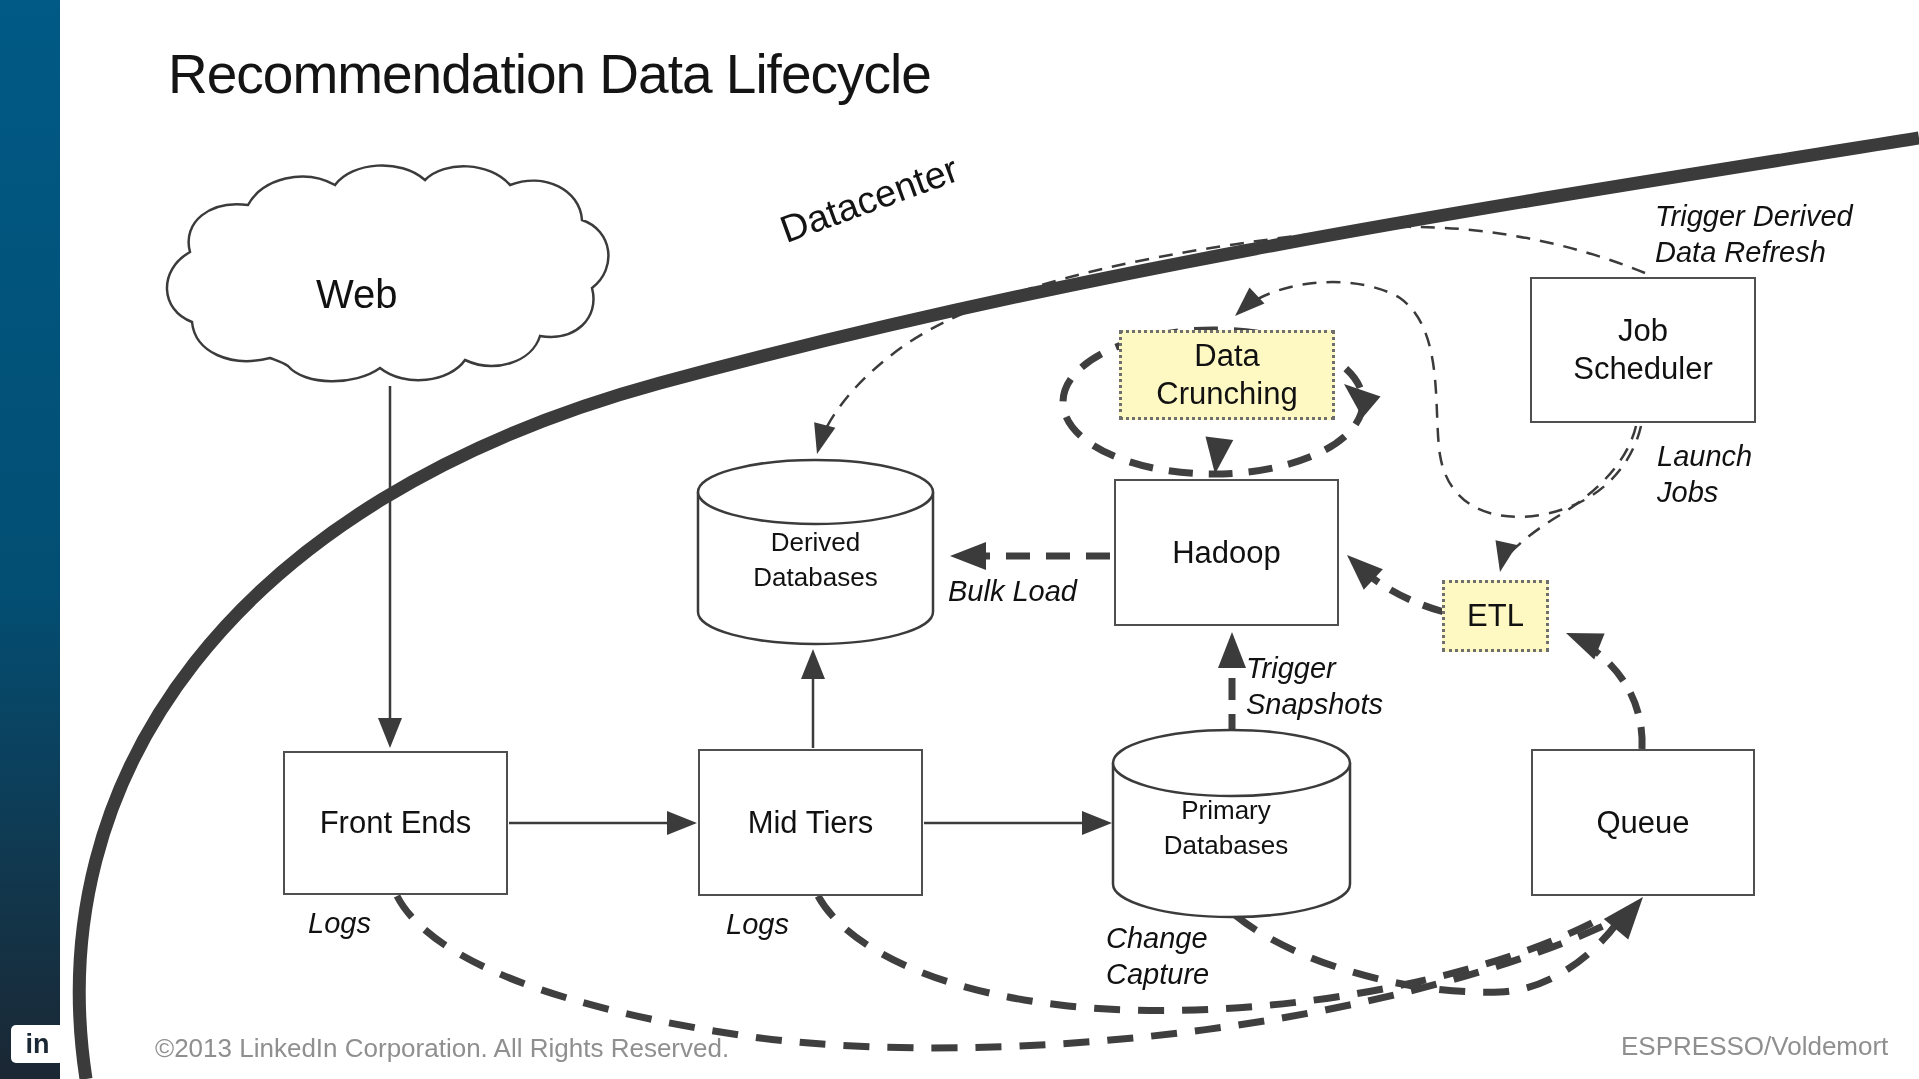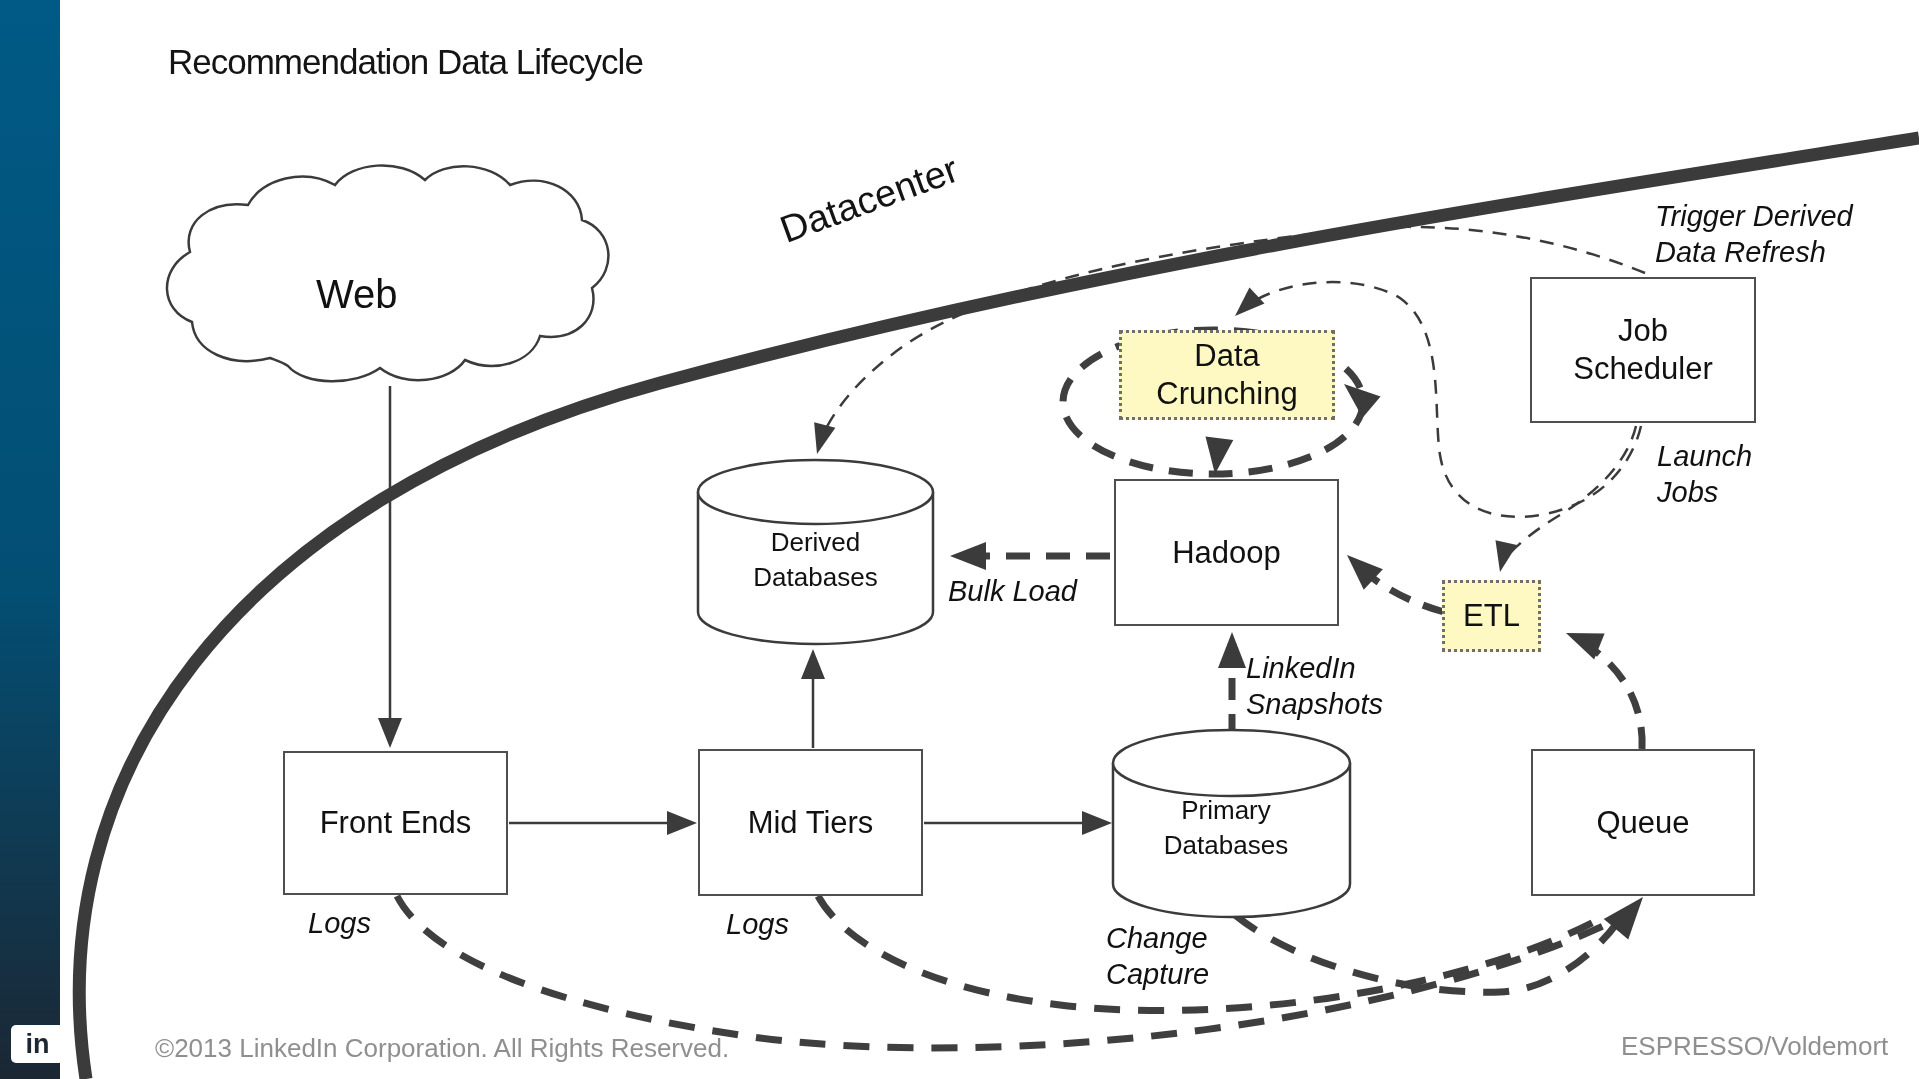--- a/index.html
+++ b/index.html
@@ -12,21 +12,21 @@
     background:linear-gradient(180deg,#005a85 0%, #034e73 55%, #1b2733 100%);
     z-index:3;
   }
   #li-logo {
     position:absolute; left:11px; top:1025px; width:53px; height:38px;
     background:#ffffff; border-radius:5px; color:#1b2733;
     font-weight:bold; font-size:27px; line-height:38px; text-align:center;
     z-index:4;
   }
   #title {
-    position:absolute; left:168px; top:42px; font-size:35px; color:#141414;
+    position:absolute; left:168px; top:42px; font-size:55px; color:#141414;
     z-index:2; letter-spacing:-1px;
   }
   svg.canvas { position:absolute; left:0; top:0; z-index:1; }
   .box {
     position:absolute; box-sizing:border-box; border:2px solid #4f4f4f;
     background:#ffffff; display:flex; align-items:center; justify-content:center;
     text-align:center; font-size:31px; line-height:1.22; white-space:pre-line;
     z-index:2;
   }
   .box.dotted { border:3px dotted #6e6e6e; background:#fef9c3; }
@@ -118,39 +118,39 @@
   <div class="box" style="left:1114px; top:479px; width:225px; height:147px;">
     <span>Hadoop</span>
   </div>
   <div class="box" style="left:1531px; top:749px; width:224px; height:147px;">
     <span>Queue</span>
   </div>
   <div class="box dotted" style="left:1119px; top:330px; width:216px; height:90px;">
     <span>Data
 Crunching</span>
   </div>
-  <div class="box dotted" style="left:1442px; top:580px; width:99px; height:72px;">
+  <div class="box dotted" style="left:1442px; top:580px; width:107px; height:72px;">
     <span>ETL</span>
   </div>
 
   <div class="lbl cyl-lbl" style="left:698px; top:525px; width:235px;">Derived
 Databases</div>
   <div class="lbl cyl-lbl" style="left:1113px; top:793px; width:226px;">Primary
 Databases</div>
 
   <div class="lbl" style="left:316px; top:272px; width:160px; text-align:left; font-size:40px;">Web</div>
 
   <div id="datacenter-lbl">Datacenter</div>
 
   <div class="lbl ital" style="left:1655px; top:198px;">Trigger Derived
 Data Refresh</div>
   <div class="lbl ital" style="left:1657px; top:438px;">Launch
 Jobs</div>
   <div class="lbl ital" style="left:948px; top:573px;">Bulk Load</div>
-  <div class="lbl ital" style="left:1246px; top:650px;">LinkedIn
+  <div class="lbl ital" style="left:1246px; top:650px;">Trigger
 Snapshots</div>
   <div class="lbl ital" style="left:308px; top:905px;">Logs</div>
   <div class="lbl ital" style="left:726px; top:906px;">Logs</div>
   <div class="lbl ital" style="left:1106px; top:920px;">Change
 Capture</div>
 
   <div class="footer" style="left:155px; top:1033px;">©2013 LinkedIn Corporation. All Rights Reserved.</div>
   <div class="footer" style="left:1621px; top:1031px;">ESPRESSO/Voldemort</div>
 
 </div>

